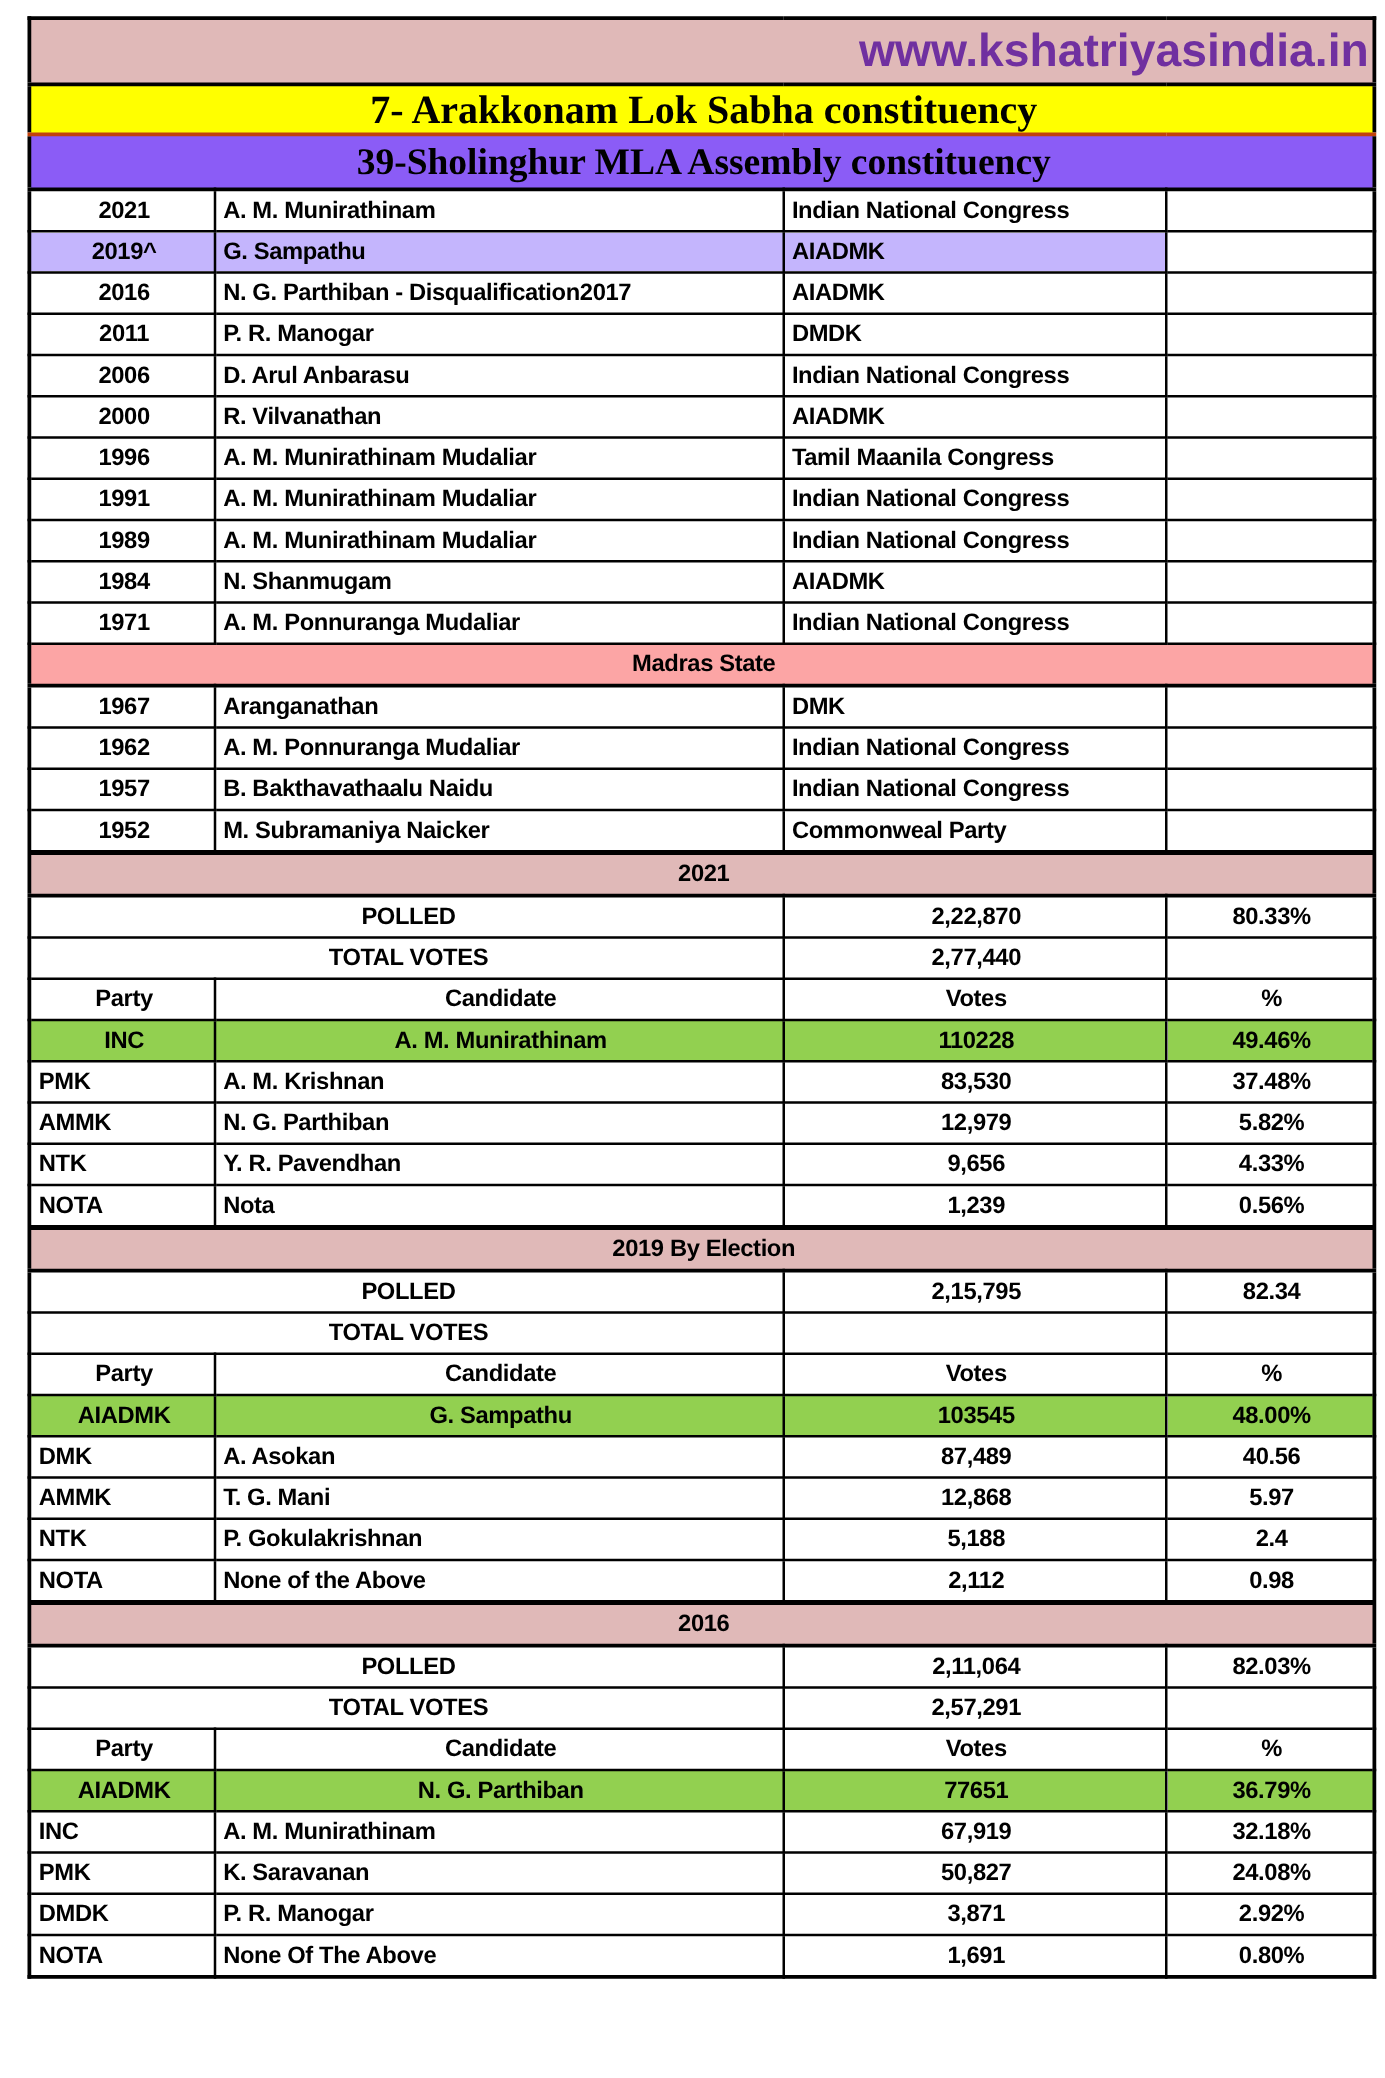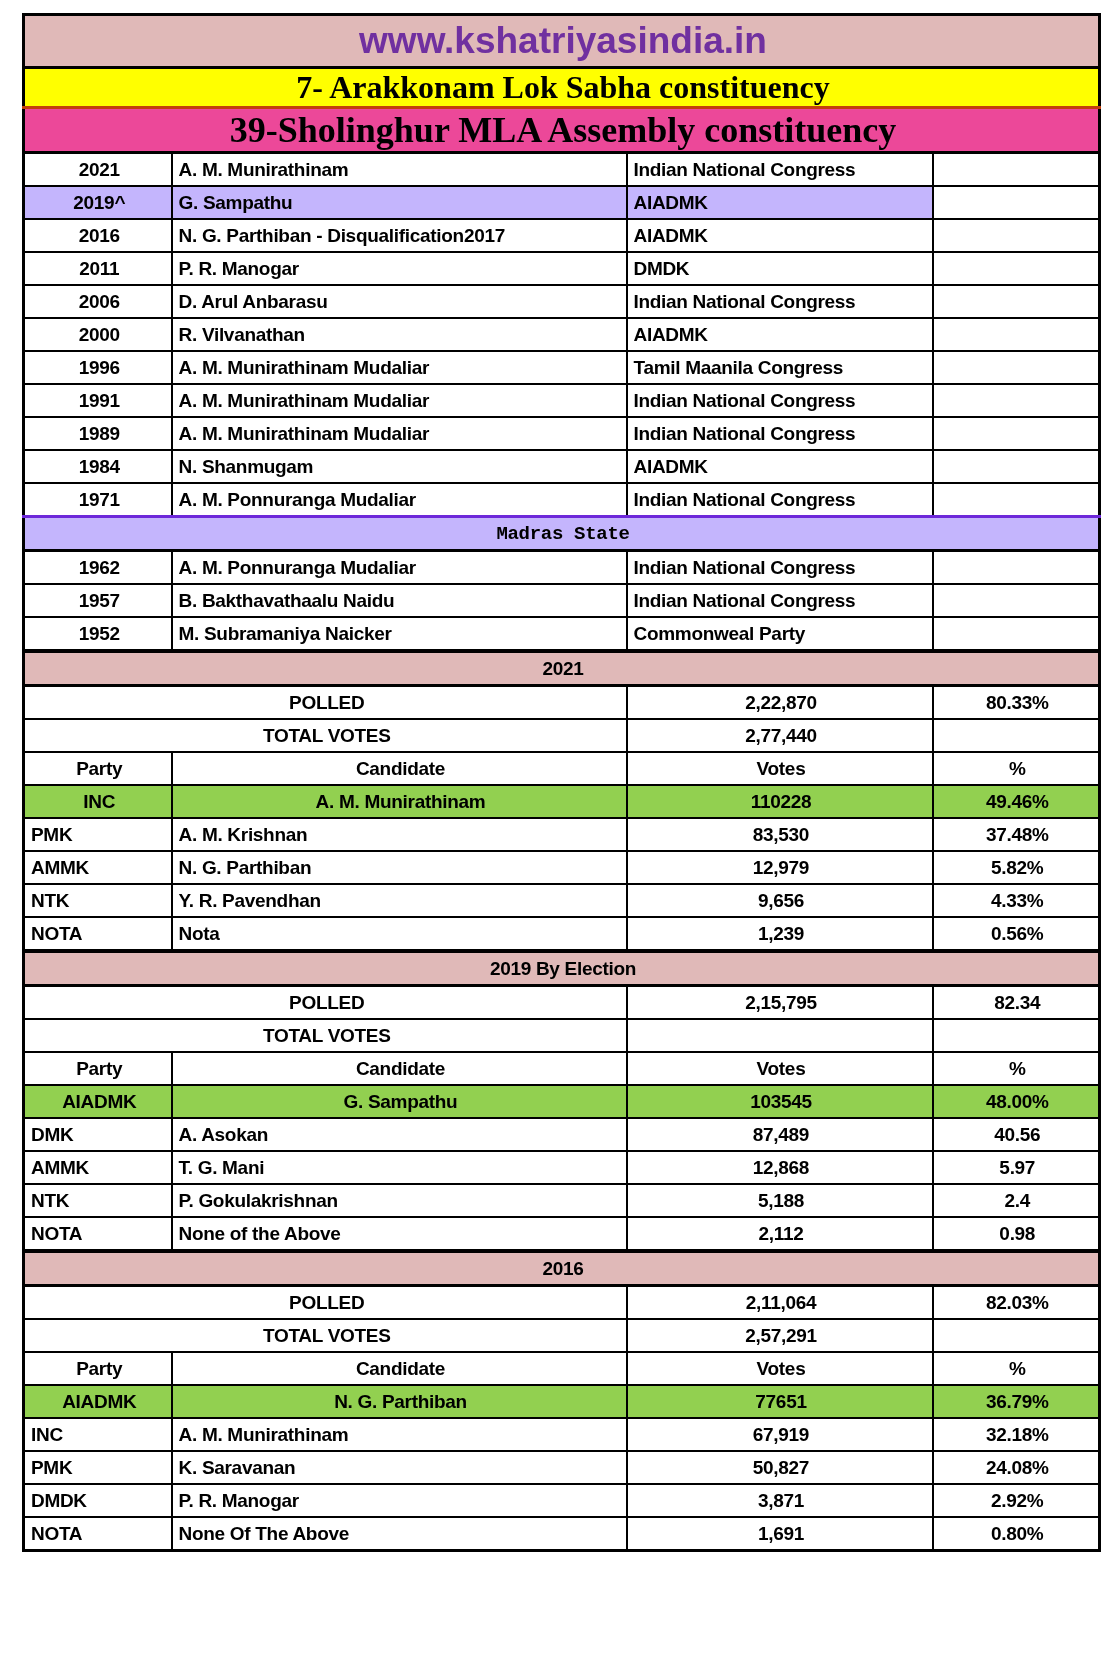--- a/index.html
+++ b/index.html
@@ -14,33 +14,33 @@
   }
   td{
     border:2px solid #000;height:31px;padding:0 3px 0 6px;
     font-weight:700;font-size:19px;letter-spacing:-0.3px;color:#000;
     text-align:center;vertical-align:middle;white-space:nowrap;overflow:hidden;
     background:#fff;
   }
   td.l{text-align:left;}
   tr.banner td{
     background:#e0b9b8;color:#7030a0;font-size:37px;height:50px;
-    letter-spacing:0;border-bottom:3px solid #000;
+    letter-spacing:0;border-bottom:3px solid #000;text-align:right;
   }
   tr.ls-bar td{
     background:#ffff00;font-family:"Liberation Serif",serif;font-size:32px;
     height:32px;letter-spacing:0;border-bottom:3px solid #c2410c;
   }
   tr.mla-bar td{
-    background:#ec4899;font-family:"Liberation Serif",serif;font-size:36px;
+    background:#8b5cf6;font-family:"Liberation Serif",serif;font-size:30px;
     height:41px;letter-spacing:0;border-bottom:3px solid #000;
   }
   tr.thead td{background:#ffff00;}
   td.y{background:#c4b5fd;}
-  tr.madras td{background:#c4b5fd;border-top:3px solid #6d28d9;border-bottom:3px solid #000;font-family:Liberation Mono, monospace;}
+  tr.madras td{background:#fca5a5;border-top:1px solid #6d28d9;border-bottom:3px solid #000;}
   tr.sect td{background:#e0b9b8;border-top:4px solid #000;border-bottom:3px solid #000;}
   tr.win td{background:#92d050;}
 </style>
 </head>
 <body>
 
 <table class="constituency">
   <colgroup>
     <col style="width:148px">
       <col style="width:455px">
@@ -125,20 +125,26 @@
     <td class="l">A. M. Ponnuranga Mudaliar</td>
     <td class="l">Indian National Congress</td>
     <td></td>
   </tr>
 
   <tr class="madras">
     <td colspan="4">Madras State</td>
   </tr>
 
   <tr>
+    <td>1967</td>
+    <td class="l">Aranganathan</td>
+    <td class="l">DMK</td>
+    <td></td>
+  </tr>
+  <tr>
     <td>1962</td>
     <td class="l">A. M. Ponnuranga Mudaliar</td>
     <td class="l">Indian National Congress</td>
     <td></td>
   </tr>
   <tr>
     <td>1957</td>
     <td class="l">B. Bakthavathaalu Naidu</td>
     <td class="l">Indian National Congress</td>
     <td></td>

